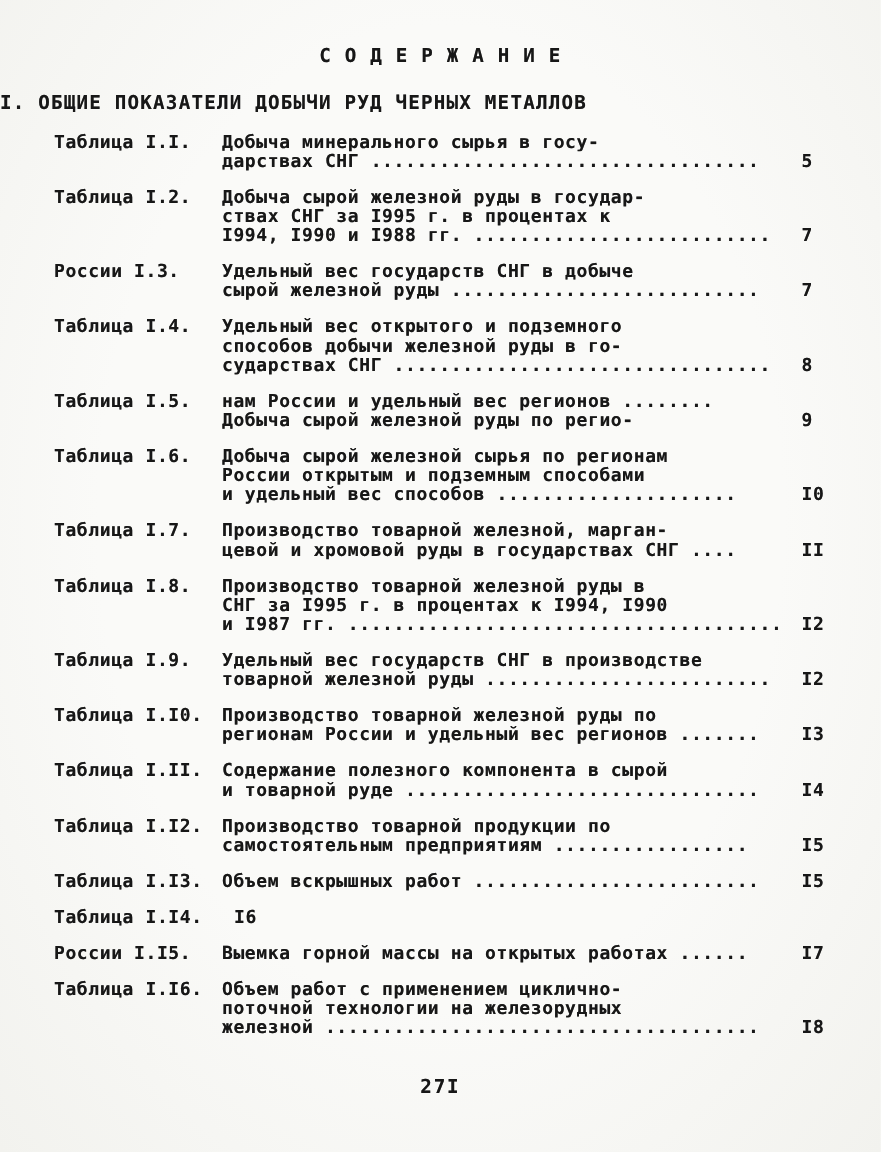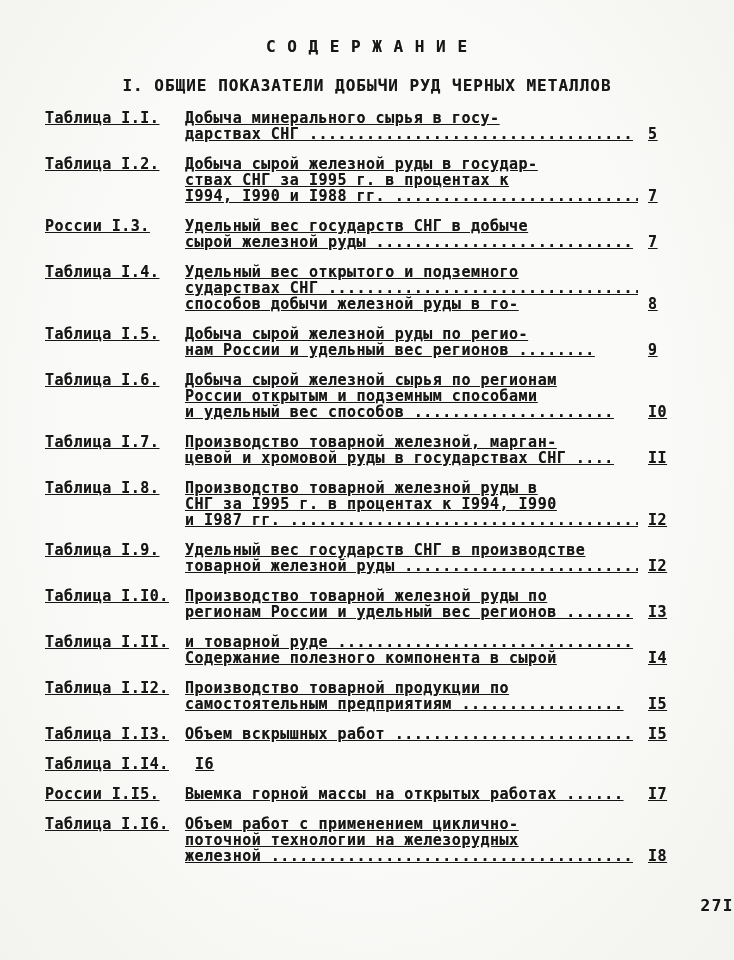--- a/index.html
+++ b/index.html
@@ -19,39 +19,37 @@
     position: absolute;
     top: 37px; left: 0; right: 0;
     text-align: center;
     font-size: 16px;
     letter-spacing: 1px;
     white-space: nowrap;
   }
   .section-heading {
     position: absolute;
     top: 76px; left: 0; right: 0;
-    text-align: center;
     font-size: 16px;
     letter-spacing: 1px;
     white-space: nowrap;
   }
   .entries {
     position: absolute;
     top: 110px; left: 0; right: 0;
   }
   .entry {
     display: flex;
     align-items: flex-start;
     padding-left: 45px;
-    padding-right: 42px;
+    padding-right: 22px;
     margin-bottom: 14px;
     font-size: 15px;
     line-height: 16px;
     letter-spacing: 0.5px;
-    text-decoration: underline;
   }
   .entry-label {
     flex: 0 0 140px;
     white-space: nowrap;
   }
   .entry-body {
     flex: 1 1 auto;
     min-width: 0;
     overflow: hidden;
   }
@@ -61,21 +59,21 @@
   }
   .entry-page {
     flex: 0 0 44px;
     align-self: flex-end;
     padding-left: 10px;
     white-space: nowrap;
   }
   .folio {
     position: absolute;
     top: 896px; left: 0; right: 0;
-    text-align: right;
+    text-align: center;
     font-size: 16px;
     letter-spacing: 1.5px;
   }
 </style>
 </head>
 <body>
 
 <div class="page">
   <div class="doc-title">С О Д Е Р Ж А Н И Е</div>
 
@@ -104,30 +102,30 @@
         <div class="entry-body">
           <div class="entry-line">Удельный вес государств СНГ в добыче</div>
           <div class="entry-line">сырой железной руды ...........................</div>
         </div>
         <div class="entry-page">7</div>
       </div>
       <div class="entry">
         <div class="entry-label">Таблица I.4.</div>
         <div class="entry-body">
           <div class="entry-line">Удельный вес открытого и подземного</div>
+          <div class="entry-line">способов добычи железной руды в го-</div>
           <div class="entry-line">сударствах СНГ .................................</div>
-          <div class="entry-line">способов добычи железной руды в го-</div>
         </div>
         <div class="entry-page">8</div>
       </div>
       <div class="entry">
         <div class="entry-label">Таблица I.5.</div>
         <div class="entry-body">
+          <div class="entry-line">нам России и удельный вес регионов ........</div>
           <div class="entry-line">Добыча сырой железной руды по регио-</div>
-          <div class="entry-line">нам России и удельный вес регионов ........</div>
         </div>
         <div class="entry-page">9</div>
       </div>
       <div class="entry">
         <div class="entry-label">Таблица I.6.</div>
         <div class="entry-body">
           <div class="entry-line">Добыча сырой железной сырья по регионам</div>
           <div class="entry-line">России открытым и подземным способами</div>
           <div class="entry-line">и удельный вес способов .....................</div>
         </div>
@@ -162,22 +160,22 @@
         <div class="entry-label">Таблица I.I0.</div>
         <div class="entry-body">
           <div class="entry-line">Производство товарной железной руды по</div>
           <div class="entry-line">регионам России и удельный вес регионов .......</div>
         </div>
         <div class="entry-page">I3</div>
       </div>
       <div class="entry">
         <div class="entry-label">Таблица I.II.</div>
         <div class="entry-body">
+          <div class="entry-line">Содержание полезного компонента в сырой</div>
           <div class="entry-line">и товарной руде ...............................</div>
-          <div class="entry-line">Содержание полезного компонента в сырой</div>
         </div>
         <div class="entry-page">I4</div>
       </div>
       <div class="entry">
         <div class="entry-label">Таблица I.I2.</div>
         <div class="entry-body">
           <div class="entry-line">Производство товарной продукции по</div>
           <div class="entry-line">самостоятельным предприятиям .................</div>
         </div>
         <div class="entry-page">I5</div>

